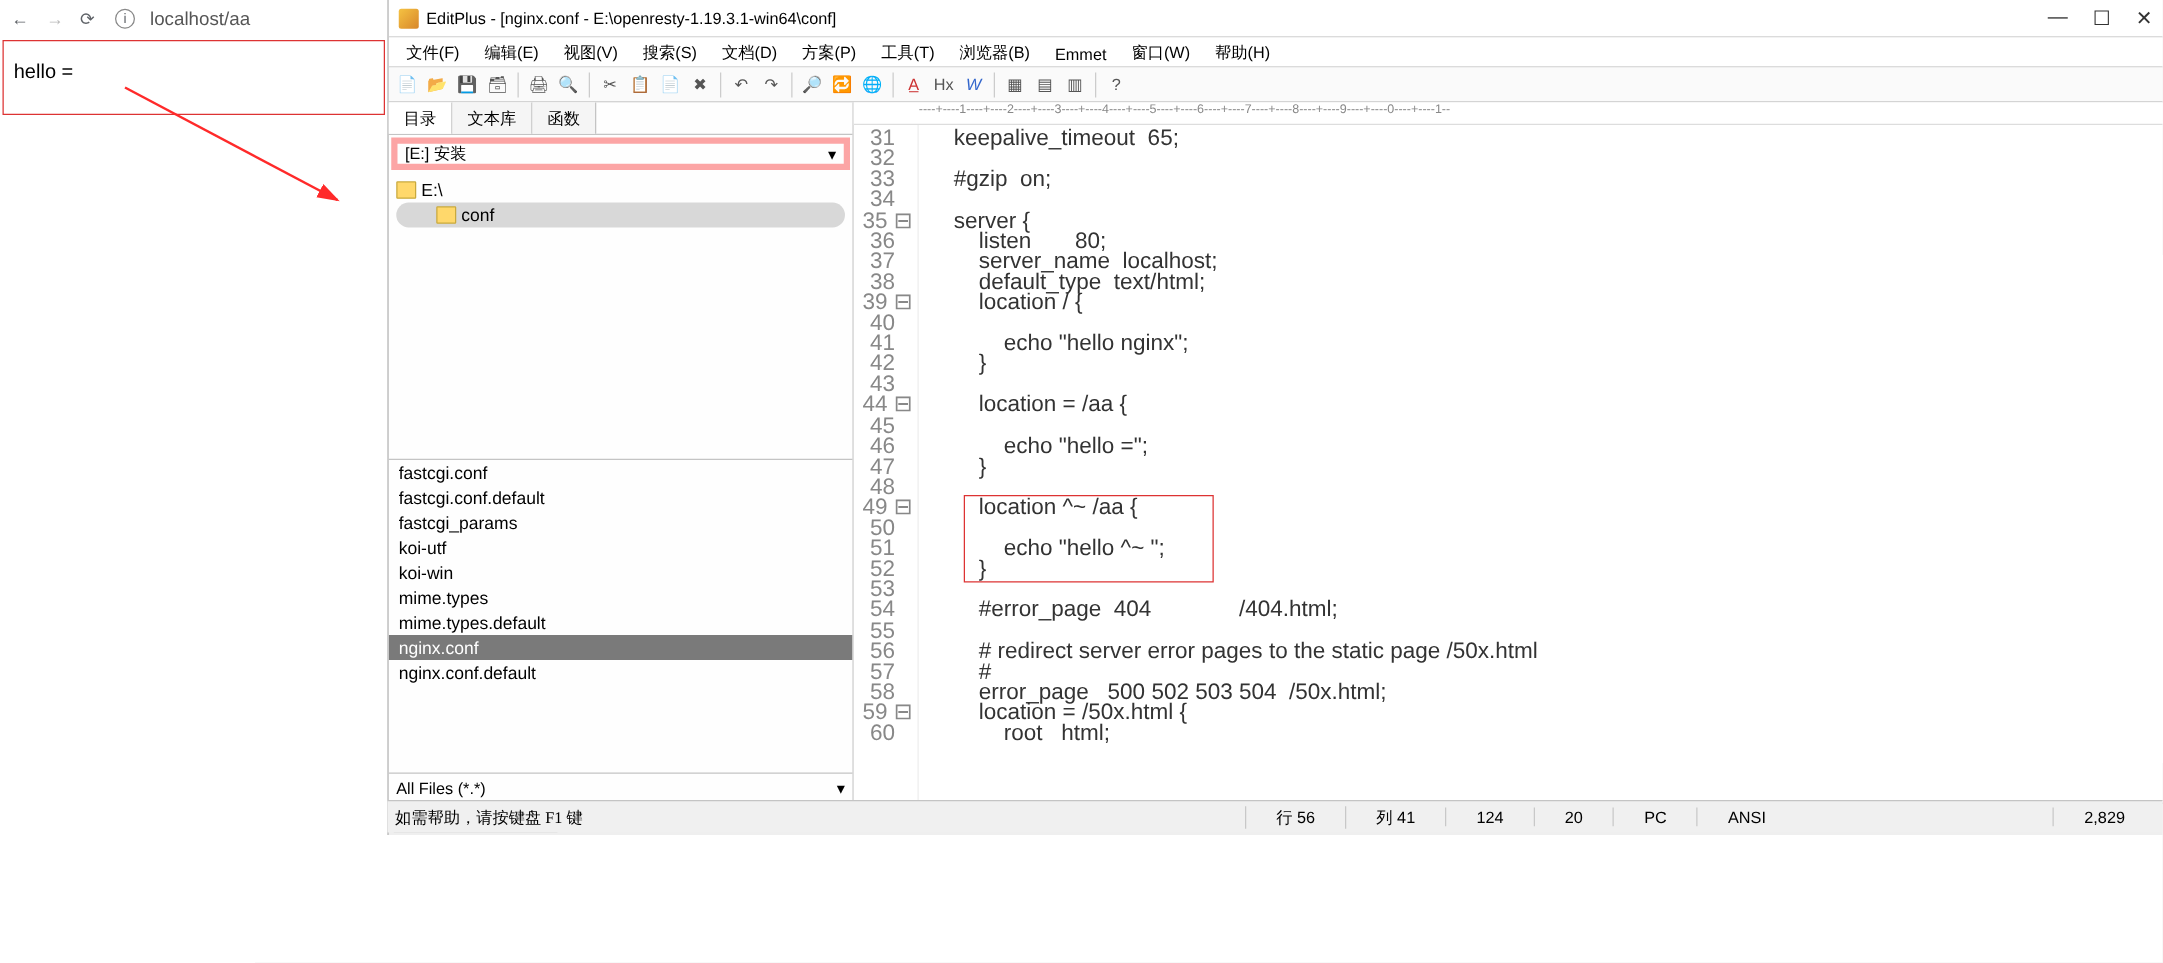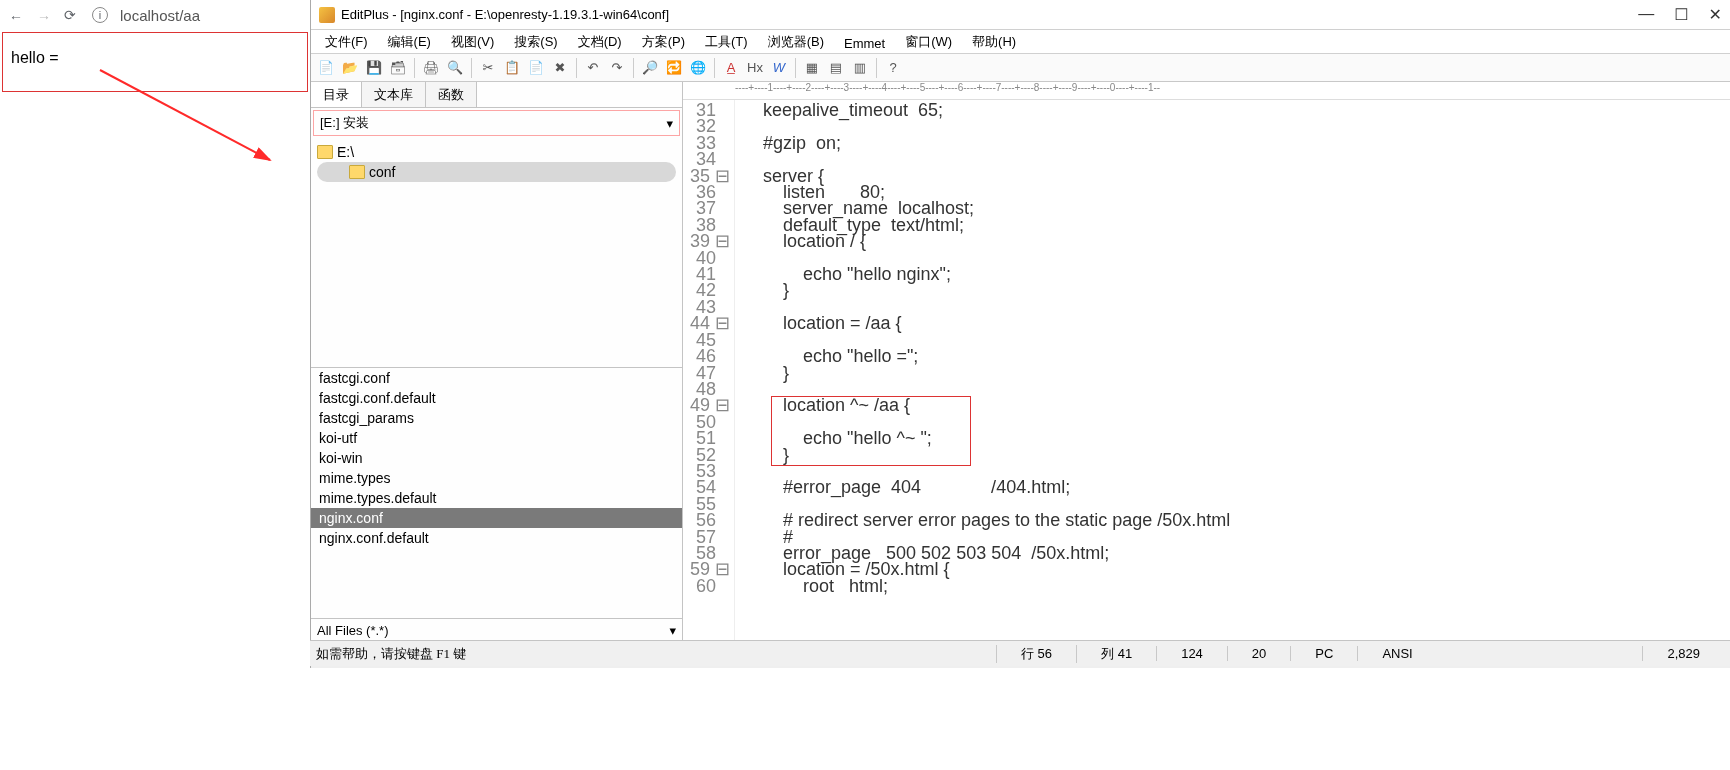--- a/index.html
+++ b/index.html
@@ -29,21 +29,21 @@
 .menubar span { padding: 2px 8px; cursor: pointer; }
 .toolbar { height: 28px; background: #fafafa; border-bottom: 1px solid #c8c8c8; display: flex; align-items: center; padding: 0 4px; gap: 2px; }
 .tb-btn { width: 22px; height: 22px; display: inline-flex; align-items: center; justify-content: center; font-size: 13px; color: #555; border: 1px solid transparent; cursor: pointer; }
 .tb-sep { width: 1px; height: 20px; background: #ccc; margin: 0 3px; }
 
 .workspace { flex: 1; display: flex; min-height: 0; }
 .sidebar { width: 372px; background: #fefefe; border-right: 1px solid #c4c4c4; display: flex; flex-direction: column; }
 .side-tabs { height: 26px; display: flex; border-bottom: 1px solid #c4c4c4; font-size: 13px; }
 .side-tab { padding: 4px 12px; border-right: 1px solid #c4c4c4; background: #f5f5f5; cursor: pointer; }
 .side-tab.active { background: #fff; }
-.drive-sel { height: 26px; border: 1px solid #fca5a5; margin: 2px; padding: 2px 6px; font-size: 13px; display: flex; align-items: center; justify-content: space-between; cursor: pointer; }
+.drive-sel { height: 26px; border: 5px solid #fca5a5; margin: 2px; padding: 2px 6px; font-size: 13px; display: flex; align-items: center; justify-content: space-between; cursor: pointer; }
 .tree { flex: 0 0 230px; border-bottom: 1px solid #c4c4c4; padding: 4px 6px; font-size: 14px; overflow: hidden; position: relative; }
 .tree-item { display: flex; align-items: center; gap: 4px; padding: 2px 0; cursor: pointer; }
 .tree-item .fold-ico { width: 16px; height: 14px; background: #ffd86b; border: 1px solid #c9a93c; border-radius: 1px; }
 .tree-item.sel { background: #d8d8d8; border-radius: 10px; }
 .ind1 { padding-left: 16px; } .ind2 { padding-left: 32px; }
 .filelist { flex: 1; overflow: auto; font-size: 14px; }
 .filelist .fitem { padding: 2px 8px; cursor: pointer; }
 .filelist .fitem.sel { background: #7a7a7a; color: #fff; }
 .filter { height: 24px; border-top: 1px solid #c4c4c4; padding: 2px 6px; font-size: 13px; display: flex; align-items: center; justify-content: space-between; cursor: pointer; }
 

